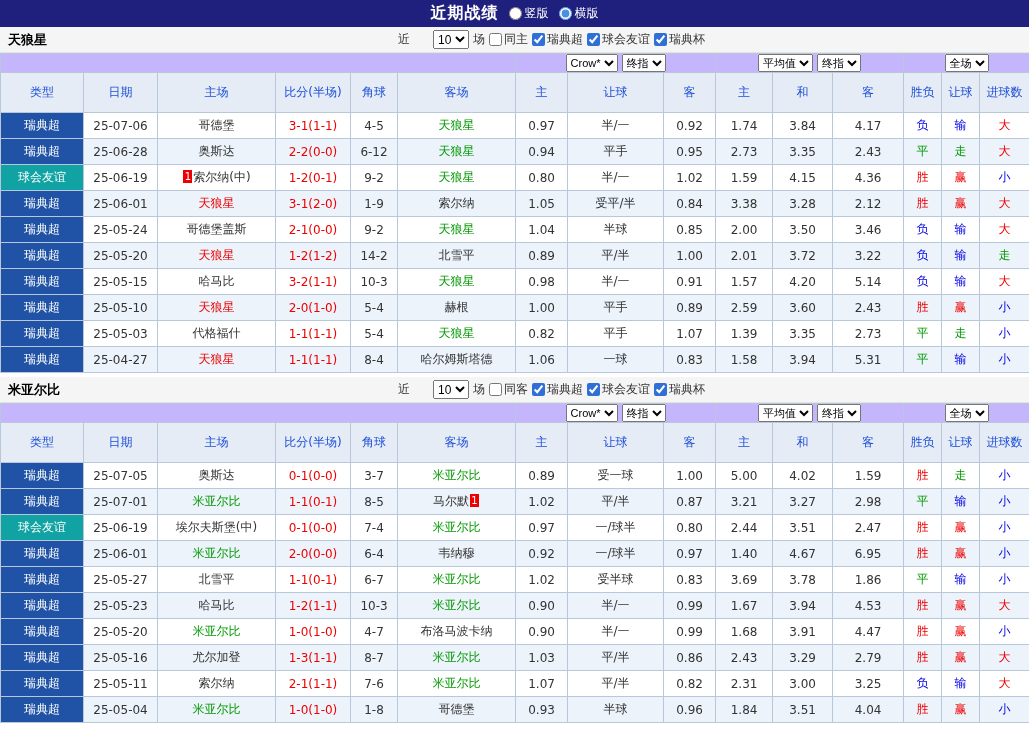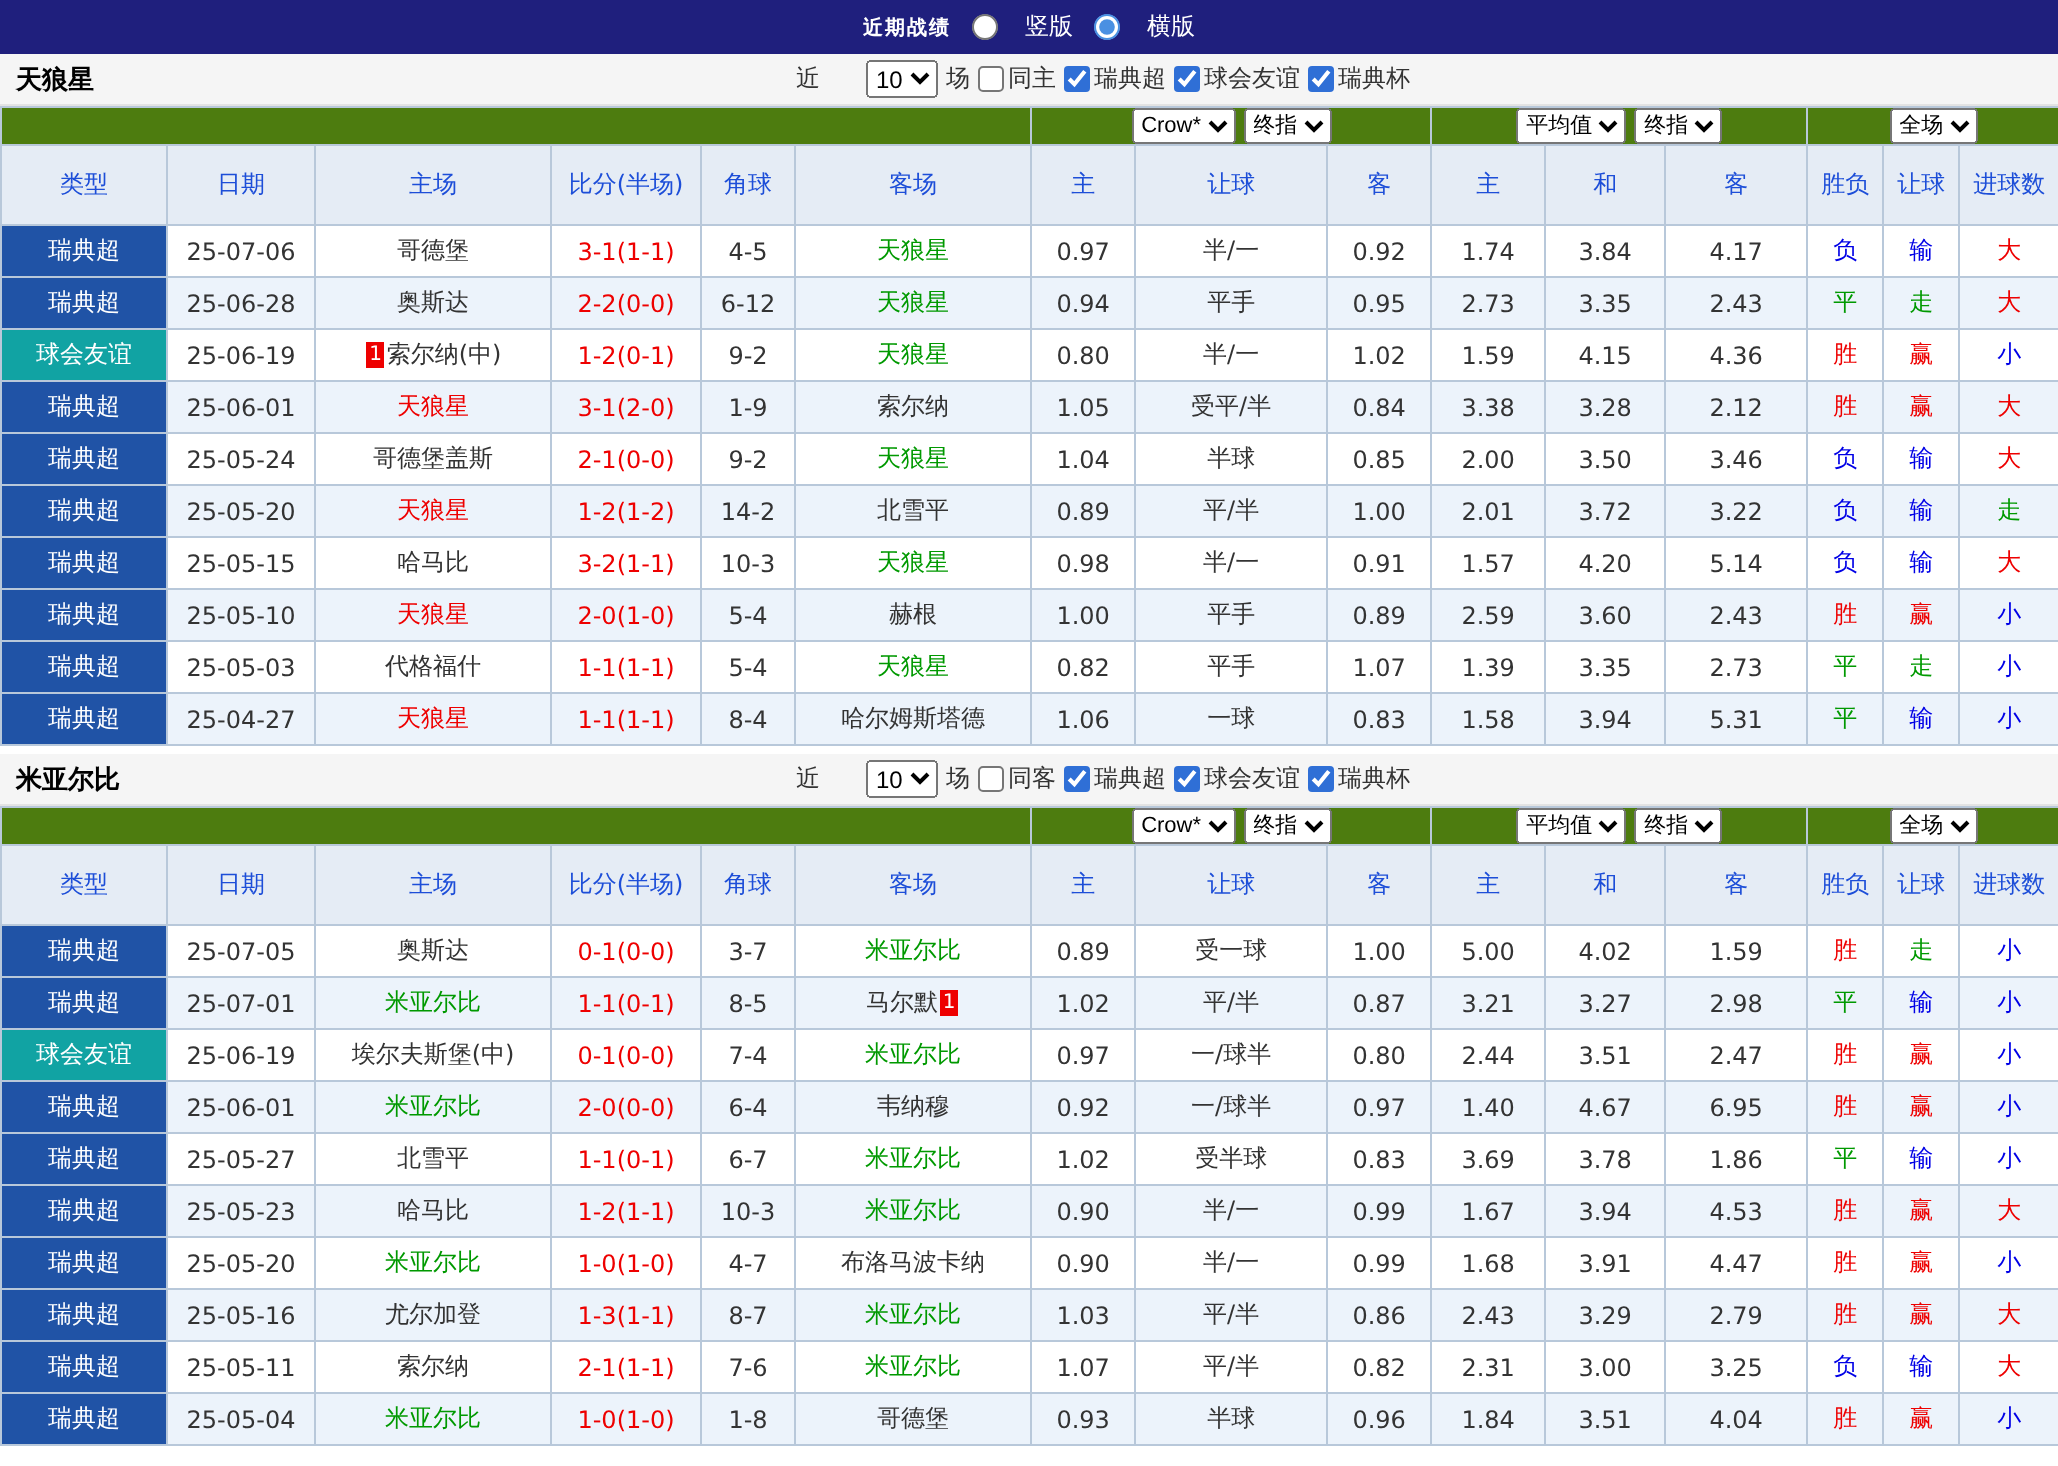--- a/index.html
+++ b/index.html
@@ -4,32 +4,32 @@
 <style>
   * { margin:0; padding:0; box-sizing:border-box; }
   body {
     width:1029px; background:#fff; color:#333;
     font-family:"DejaVu Sans","Liberation Sans",sans-serif; font-size:12px;
   }
   .titlebar {
     height:27px; background:#1f1f7d; color:#fff;
     display:flex; align-items:center; justify-content:center; gap:10px;
   }
-  .titlebar .title { font-weight:bold; font-size:10px; letter-spacing:1px; }
-  .titlebar label { display:inline-flex; align-items:center; gap:14px; cursor:pointer; font-size:12px; }
+  .titlebar .title { font-weight:bold; font-size:16px; letter-spacing:1px; }
+  .titlebar label { display:inline-flex; align-items:center; gap:3px; cursor:pointer; font-size:12px; }
   .titlebar input { margin:0; accent-color:#4a90e2; }
   .section-bar { position:relative; height:26px; background:#f5f5f5; display:flex; align-items:center; border-bottom:1px solid #e3e3e3; }
   .team-name { font-weight:bold; color:#000; padding-left:8px; font-size:13px; }
   .filters { position:absolute; left:398px; display:flex; align-items:center; gap:4px; white-space:nowrap; }
   .filters select { font-size:12px; height:19px;margin-left:19px; }
   .filters label { display:inline-flex; align-items:center; gap:2px; cursor:pointer; }
   .filters input[type=checkbox] { width:13px; height:13px; margin:0; accent-color:#2f6fd6; }
   table { border-collapse:collapse; table-layout:fixed; width:1029px; }
   td { border:1px solid #b8c8da; text-align:center; height:26px; overflow:hidden; white-space:nowrap; }
-  tr.selrow td { height:19px; background:#4d7c0f; }
+  tr.selrow td { height:19px; background:#c4b5fd; }
   tr.selrow select { font-size:11px; height:18px; margin:0 2px; }
   tr.headrow td { background:#e5ecf5; color:#1d4ed8; height:40px; }
   td.type { color:#fff; }
   td.type.blue { background:#2053a6; }
   td.type.teal { background:#11a3a3; }
   tr.even td:not(.type) { background:#ecf3fb; }
   tr.odd td:not(.type) { background:#ffffff; }
   .red { color:#ee0000; }
   .green { color:#009900; }
   .blue-t { color:#0000e6; }

